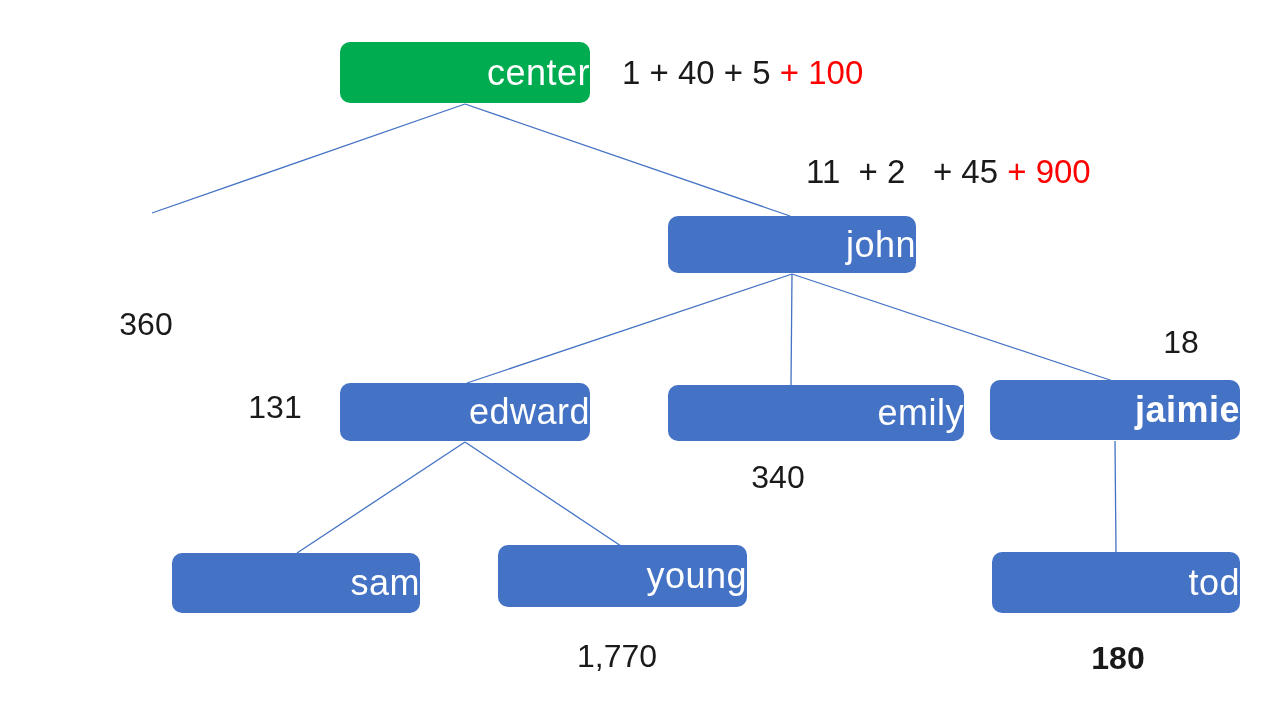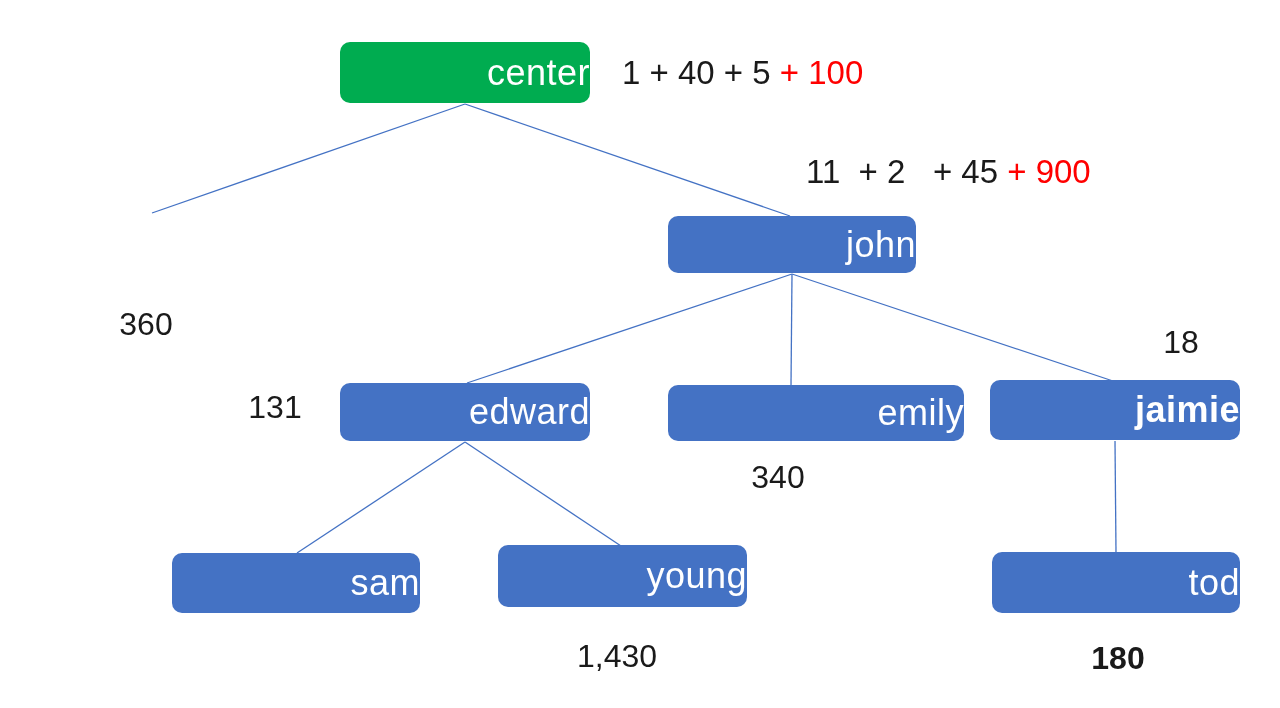--- a/index.html
+++ b/index.html
@@ -94,16 +94,16 @@
   </div>
 
   <div class="sum" style="left:806px;top:155px;">
     <span>11  + 2   + 45 </span><span class="red">+ 900</span>
   </div>
 
   <div class="value" style="left:146px;top:294px;margin-top:14px;">360</div>
   <div class="value" style="left:275px;top:391px;">131</div>
   <div class="value" style="left:778px;top:461px;">340</div>
   <div class="value" style="left:1181px;top:326px;">18</div>
-  <div class="value" style="left:617px;top:640px;">1,430</div>
+  <div class="value" style="left:617px;top:640px;">1,770</div>
   <div class="value" style="left:1118px;top:642px;font-weight:bold;">180</div>
 
 </div>
 
 </body></html>

